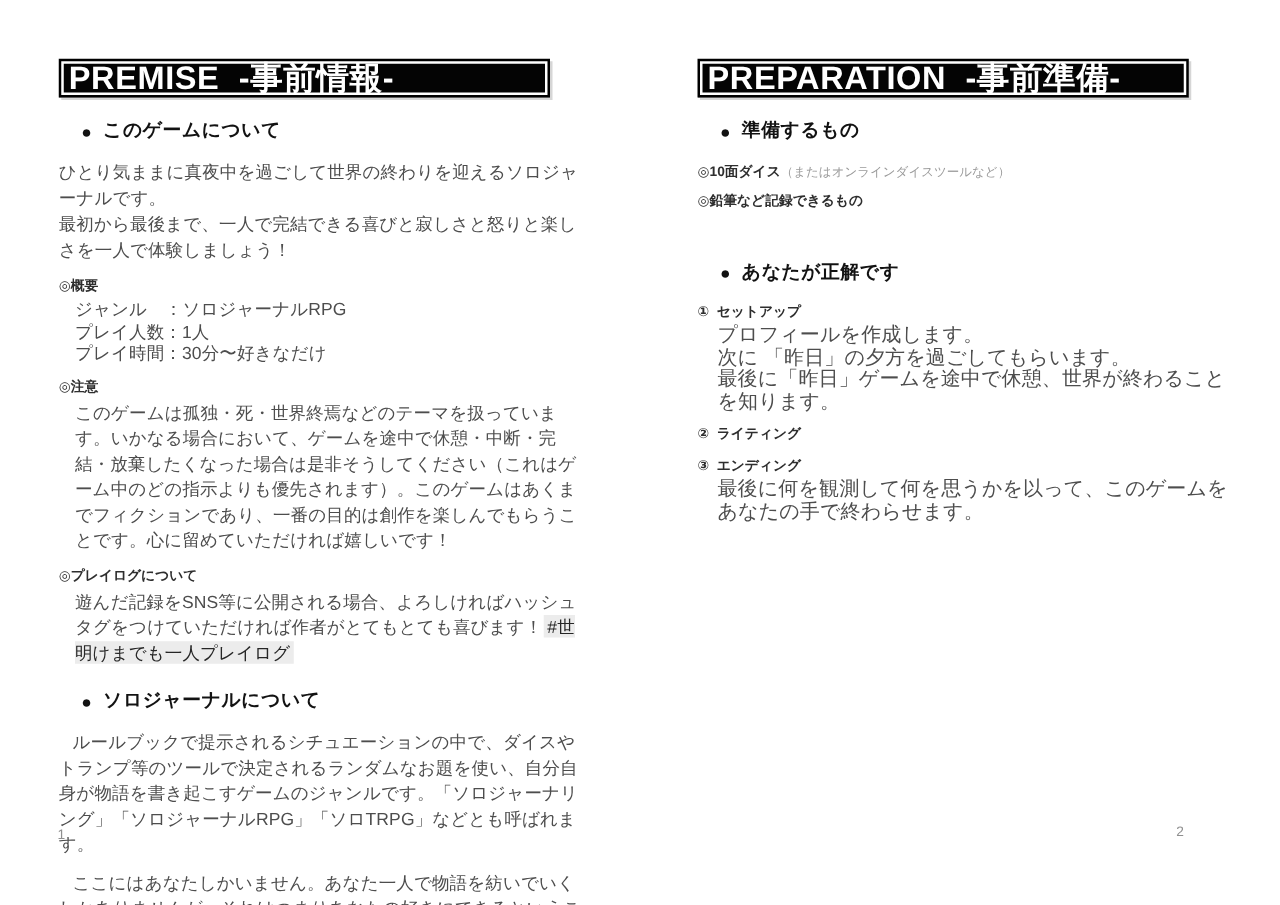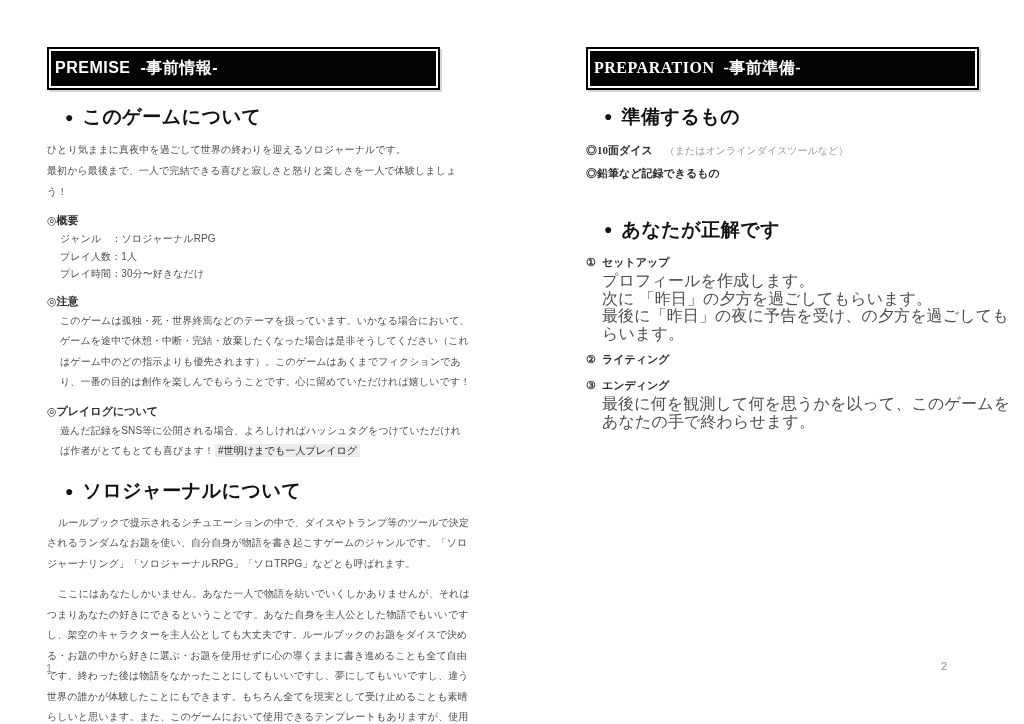--- a/index.html
+++ b/index.html
@@ -4,50 +4,50 @@
 <style>
   html,body{margin:0;padding:0;}
   body{
     width:1024px;height:724px;position:relative;overflow:hidden;
     background:#ffffff;
     font-family:"Liberation Sans","DejaVu Sans",sans-serif;
     -webkit-font-smoothing:antialiased;
   }
   .page{position:absolute;top:0;}
   .page-left{left:47px;width:424px;}
-  .page-right{left:586px;width:430px;font-family:Liberation Serif, serif;}
+  .page-right{left:558px;width:430px;}
 
   .banner{
-    margin-top:47px;width:393px;height:43px;box-sizing:border-box;
+    margin-top:47px;width:393px;height:31px;box-sizing:border-box;
     background:#040404;color:#ffffff;
     display:flex;align-items:center;padding-left:8px;
-    font-size:16px;font-weight:800;letter-spacing:0.5px;white-space:pre;
+    font-size:26px;font-weight:800;letter-spacing:0.5px;white-space:pre;
     box-shadow:inset 0 0 0 2px #000000, inset 0 0 0 4px #ffffff, 2px 2px 0 #d6d6d6;
   }
 
   .head{display:flex;align-items:center;gap:9px;margin:15px 0 0 18px;
         font-weight:800;color:#121212;line-height:24px;}
   .head .bullet{font-size:14px;line-height:1;}
-  .head .head-label{font-size:19px;letter-spacing:0.5px;}
+  .head .head-label{font-size:15px;letter-spacing:0.5px;}
 
-  .t{font-size:10px;color:#4d4d4d;letter-spacing:0.1px;margin:0;}
+  .t{font-size:14px;color:#4d4d4d;letter-spacing:0.1px;margin:0;}
   .lh21{line-height:21px;}
   .lh20{line-height:20.5px;}
   .lh17{line-height:17.5px;}
   .intro{margin-top:10px;}
   .block{margin-top:9px;}
   .sublabel{font-size:11px;font-weight:bold;color:#2e2e2e;line-height:19px;margin:0;}
   .indent{padding-left:13px;}
   .para{margin:10px 0 0;text-indent:11px;}
 
   .hashtag{
     font-weight:normal;color:#262626;background:#ececec;
     padding:1px 3px;margin-left:1px;
   }
-  .muted{color:#9b9b9b;font-weight:normal;font-size:10px;margin-left:12px;}
+  .muted{color:#9b9b9b;font-weight:normal;font-size:10px;}
 
   .prep-items{margin-top:10px;}
   .prep-item{line-height:22px;}
 
   .steps{margin-top:11px;}
   .step{margin-top:8px;}
   .step-head{display:flex;gap:6px;font-size:11px;font-weight:bold;color:#2e2e2e;line-height:18px;margin:0;}
   .step-lines{padding-left:16px;margin-top:1px;}
   .step-lines p{margin:0;font-size:16px;color:#4d4d4d;line-height:17.5px;letter-spacing:0.1px;}
 
@@ -127,21 +127,21 @@
   <div class="steps">
 
     <div class="step">
       <p class="step-head">
         <span>①</span>
         <span>セットアップ</span>
       </p>
       <div class="step-lines">
         <p>プロフィールを作成します。</p>
         <p>次に 「昨日」の夕方を過ごしてもらいます。</p>
-        <p>最後に「昨日」の夜に予告を受け、の夕方を過ごしてもらいます。</p>
+        <p>最後に「昨日」ゲームを途中で休憩、世界が終わることを知ります。</p>
       </div>
     </div>
 
     <div class="step">
       <p class="step-head">
         <span>②</span>
         <span>ライティング</span>
       </p>
     </div>
 

